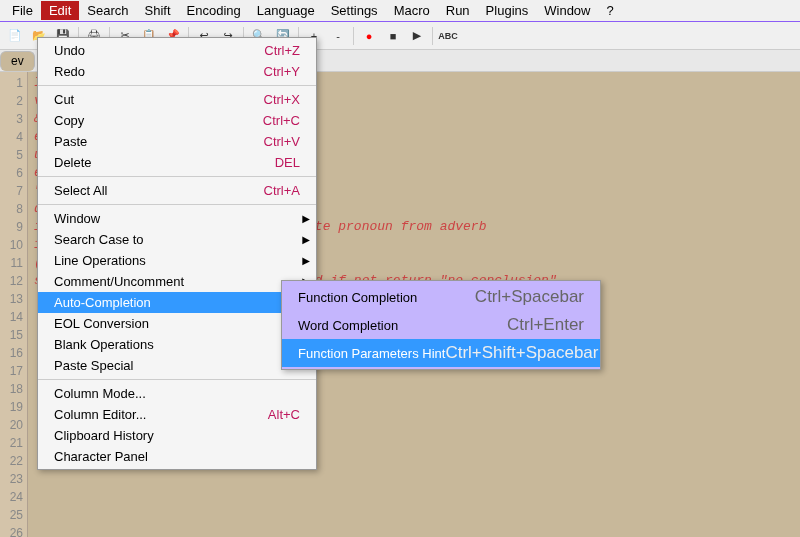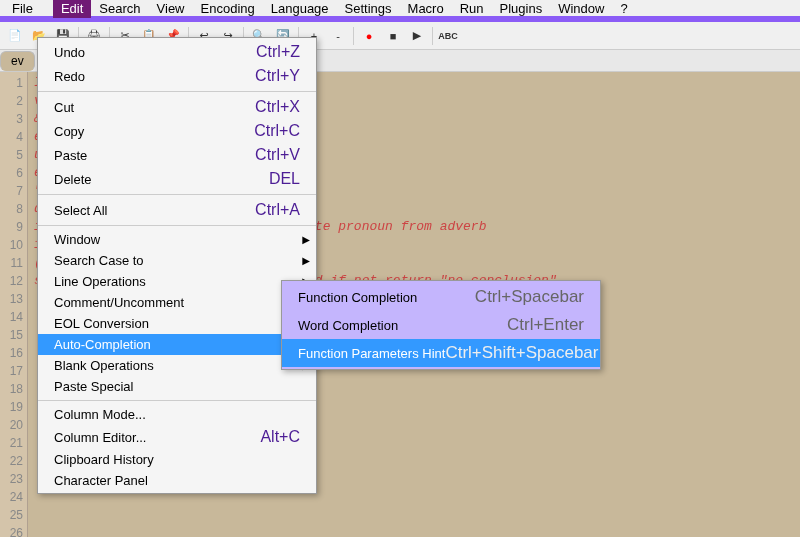--- a/index.html
+++ b/index.html
@@ -4,32 +4,31 @@
   <style>
     * { margin: 0; padding: 0; box-sizing: border-box; }
     body { font-family: 'Segoe UI', Tahoma, sans-serif; font-size: 13px; background: #c8b89a; overflow: hidden; width: 800px; height: 537px; position: relative; }
 
     
     .menubar {
       background: #f0f0f0;
       display: flex;
       align-items: center;
       height: 22px;
-      border-bottom: 6px solid #8b5cf6;
+      border-bottom: 1px solid #8b5cf6;
       padding: 0 4px;
     }
     .menubar-item {
       padding: 2px 8px;
       cursor: pointer;
       font-size: 13px;
     }
     .menubar-item:hover, .menubar-item.active {
-      background: #701a75;
+      background: #b91c1c;
       color: white;
-      margin-left: 12px;
     }
 
     
     .toolbar {
       background: #f0f0f0;
       height: 28px;
       border-bottom: 1px solid #ccc;
       display: flex;
       align-items: center;
       padding: 0 4px;
@@ -113,21 +112,21 @@
       justify-content: space-between;
       align-items: center;
       padding: 3px 16px 3px 16px;
       cursor: pointer;
       font-size: 13px;
       color: #000;
       white-space: nowrap;
       position: relative;
     }
     .menu-item.active { background: #3399ff; color: white; }
-    .menu-item .shortcut { color: #4c1d95; font-size: 16px; margin-left: 12px; }
+    .menu-item .shortcut { color: #be185d; font-size: 13px; margin-left: 12px; }
     .menu-item.has-submenu::after { content: '▶'; position: absolute; right: 6px; font-size: 10px; }
     .menu-sep { height: 1px; background: #ccc; margin: 3px 0; }
 
     
     .autocomp-submenu {
       position: absolute;
       top: 280px; 
       left: 281px;
       background: #c4b5fd;
       border: 1px solid #999;
@@ -150,21 +149,21 @@
     .submenu-item .shortcut { color: #666; font-size: 17px; }
     .submenu-item.active .shortcut { color: #eee; }
   </style>
 </head>
 <body>
 
 <div class="menubar">
   <span class="menubar-item">File</span>
   <span class="menubar-item active">Edit</span>
   <span class="menubar-item">Search</span>
-  <span class="menubar-item">View</span>
+  <span class="menubar-item">Shift</span>
   <span class="menubar-item">Encoding</span>
   <span class="menubar-item">Language</span>
   <span class="menubar-item">Settings</span>
   <span class="menubar-item">Macro</span>
   <span class="menubar-item">Run</span>
   <span class="menubar-item">Plugins</span>
   <span class="menubar-item">Window</span>
   <span class="menubar-item">?</span>
 </div>
 
@@ -296,25 +295,25 @@
     </div>
     <div class="menu-item has-submenu">
       <span>Search Case to</span>
     </div>
     <div class="menu-item has-submenu">
       <span>Line Operations</span>
     </div>
     <div class="menu-item has-submenu">
       <span>Comment/Uncomment</span>
     </div>
-    <div class="menu-item has-submenu">
-      <span>EOL Conversion</span>
-    </div>
     <div class="menu-item active has-submenu">
       <span>Auto-Completion</span>
+    </div>
+    <div class="menu-item has-submenu">
+      <span>EOL Conversion</span>
     </div>
     <div class="menu-item has-submenu">
       <span>Blank Operations</span>
     </div>
     <div class="menu-item">
       <span>Paste Special</span>
     </div>
     <div class="menu-sep"></div>
     <div class="menu-item">
       <span>Column Mode...</span>

